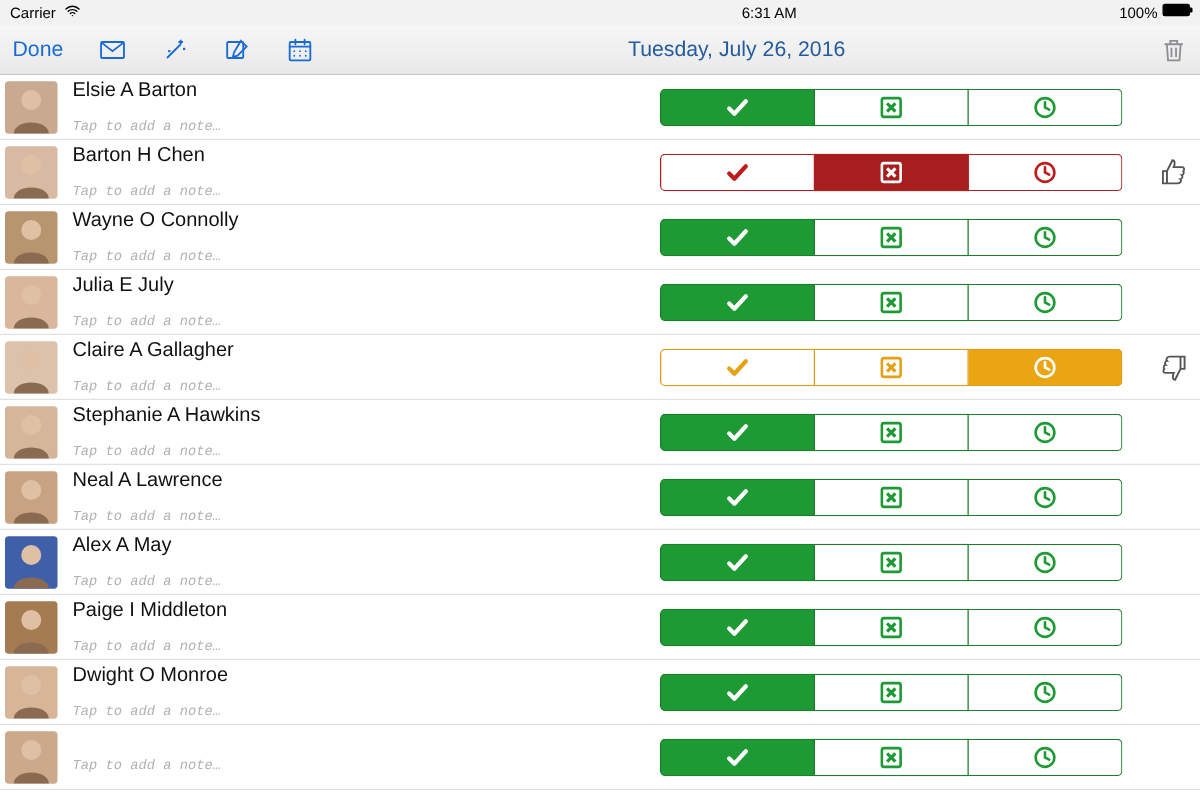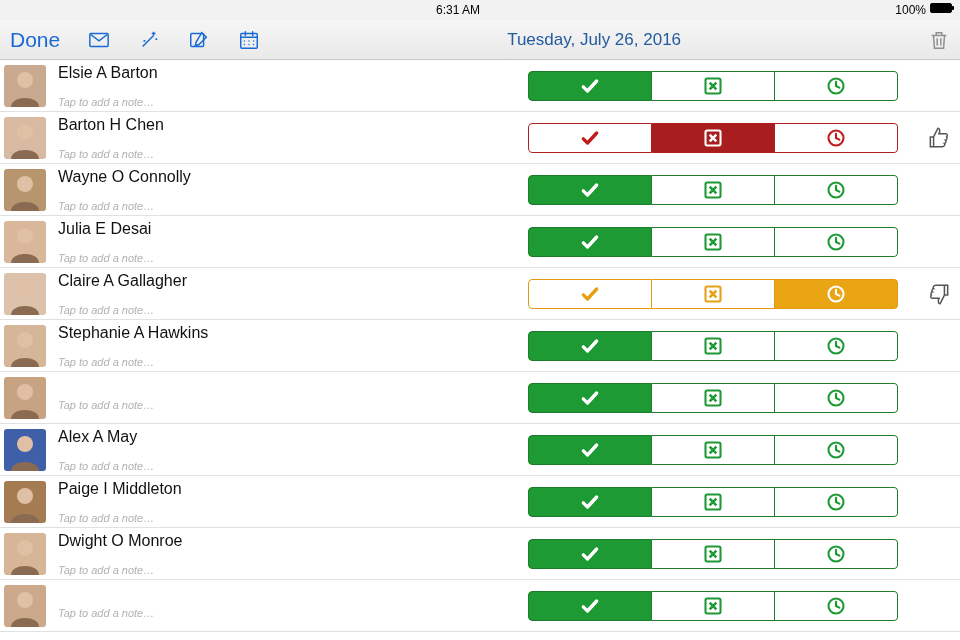--- a/index.html
+++ b/index.html
@@ -7,30 +7,30 @@
   .status-bar { height: 20px; background: #f2f2f2; display: flex; align-items: center; padding: 0 8px; font-size: 12px; color: #000; }
   .status-left { flex: 1; display: flex; align-items: center; gap: 6px; }
   .status-center { flex: 1; text-align: right; font-weight: 500; }
   .status-right { flex: 1; text-align: right; display: flex; justify-content: flex-end; gap: 4px; }
   .battery { width: 22px; height: 10px; border: 1px solid #000; border-radius: 2px; background: #000; position: relative; }
   .battery::after { content:""; position:absolute; right:-3px; top:2px; width:2px; height:4px; background:#000; border-radius:0 1px 1px 0; }
   .toolbar { height: 40px; background: linear-gradient(#f6f6f6,#e9e9e9); border-bottom:1px solid #c7c7c7; display:flex; align-items:center; padding:0 10px; gap:22px; }
   .toolbar .left { display:flex; align-items:center; gap:28px; }
   .toolbar .center { flex:1; text-align:center; color:#245a9e; font-size:17px; font-weight:400; }
   .toolbar .right { display:flex; align-items:center; }
-  .done { color:#1a6ad6; font-size:21px; font-weight:500; }
+  .done { color:#1a6ad6; font-size:17px; font-weight:500; }
   .toolbar-icon { color:#1a6ad6; width:22px; height:22px; display:inline-flex; align-items:center; justify-content:center; }
   .trash-icon { color:#8e8e93; }
   .list { height: 580px; overflow:hidden; }
   .row { display:flex; align-items:center; height:52px; border-bottom:1px solid #e1e1e1; padding-left:4px;justify-content:flex-end; }
   .avatar { width:42px; height:42px; border-radius:3px; margin-right:12px; background:#d7c1b0; display:flex; align-items:flex-end; justify-content:center; overflow:hidden; }
   .avatar svg { width:40px; height:40px; }
   .name-block { flex:1; display:flex; flex-direction:column; justify-content:center; }
   .name { font-size:16px; color:#111; }
-  .note { font-size:11px; color:#b1b1b1; font-style:italic; margin-top:14px; }
+  .note { font-size:11px; color:#b1b1b1; font-style:italic; margin-top:14px;font-family:Liberation Mono, monospace; }
   .segments { display:flex; width:370px; height:30px; margin-right:20px; border-radius:4px; overflow:hidden; }
   .seg { flex:1; display:flex; align-items:center; justify-content:center; border:1px solid; }
   .seg + .seg { border-left-width:0; }
   .seg:first-child { border-radius:4px 0 0 4px; }
   .seg:last-child { border-radius:0 4px 4px 0; }
   .seg svg { width:20px; height:20px; }
   
   .scheme-green .seg { border-color:#1d7d2a; }
   .scheme-green .seg.filled { background:#1d9a34; }
   .scheme-green .seg.filled svg { stroke:#fff; fill:none; }
@@ -44,20 +44,28 @@
   .scheme-orange .seg.filled svg { stroke:#fff; fill:none; }
   .scheme-orange .seg.hollow svg { stroke:#e5a013; fill:none; }
   .trailing { width:42px; display:flex; justify-content:center; }
   .thumb svg { stroke:#555; fill:none; width:26px; height:26px; }
   .wifi svg { width:14px; height:14px; }
 </style>
 </head>
 <body>
 
 <div class="status-bar">
+  <div class="status-left">
+    <span>Carrier</span>
+    <span class="wifi">
+      <svg viewBox="0 0 24 24">
+          <path d="M3 9 C8 4 16 4 21 9 M6 12 C9 9 15 9 18 12 M9 15 C10.5 13.5 13.5 13.5 15 15 M12 18 L12 18" stroke="#000" stroke-width="2" fill="none" stroke-linecap="round"></path>
+        </svg>
+    </span>
+  </div>
   <div class="status-center">6:31 AM</div>
   <div class="status-right">
     <span>100%</span>
     <span class="battery"></span>
   </div>
 </div>
 
 <div class="toolbar">
   <div class="left">
     <span class="done">Done</span>
@@ -188,21 +196,21 @@
       </div>
       <div class="trailing"></div>
     </div>
     <div class="row">
       <div class="avatar" style="background: rgb(217, 183, 154);">
         <svg viewBox="0 0 40 40">
           <use href="#person"></use>
         </svg>
       </div>
       <div class="name-block">
-        <div class="name">Julia E Desai</div>
+        <div class="name">Julia E July</div>
         <div class="note">Tap to add a note…</div>
       </div>
       <div class="segments scheme-green">
         <div class="seg filled">
           <svg>
             <use href="#check"></use>
           </svg>
         </div>
         <div class="seg hollow">
           <svg>
@@ -279,20 +287,21 @@
       </div>
       <div class="trailing"></div>
     </div>
     <div class="row">
       <div class="avatar" style="background: rgb(200, 163, 129);">
         <svg viewBox="0 0 40 40">
           <use href="#person"></use>
         </svg>
       </div>
       <div class="name-block">
+        <div class="name">Neal A Lawrence</div>
         <div class="note">Tap to add a note…</div>
       </div>
       <div class="segments scheme-green">
         <div class="seg filled">
           <svg>
             <use href="#check"></use>
           </svg>
         </div>
         <div class="seg hollow">
           <svg>

